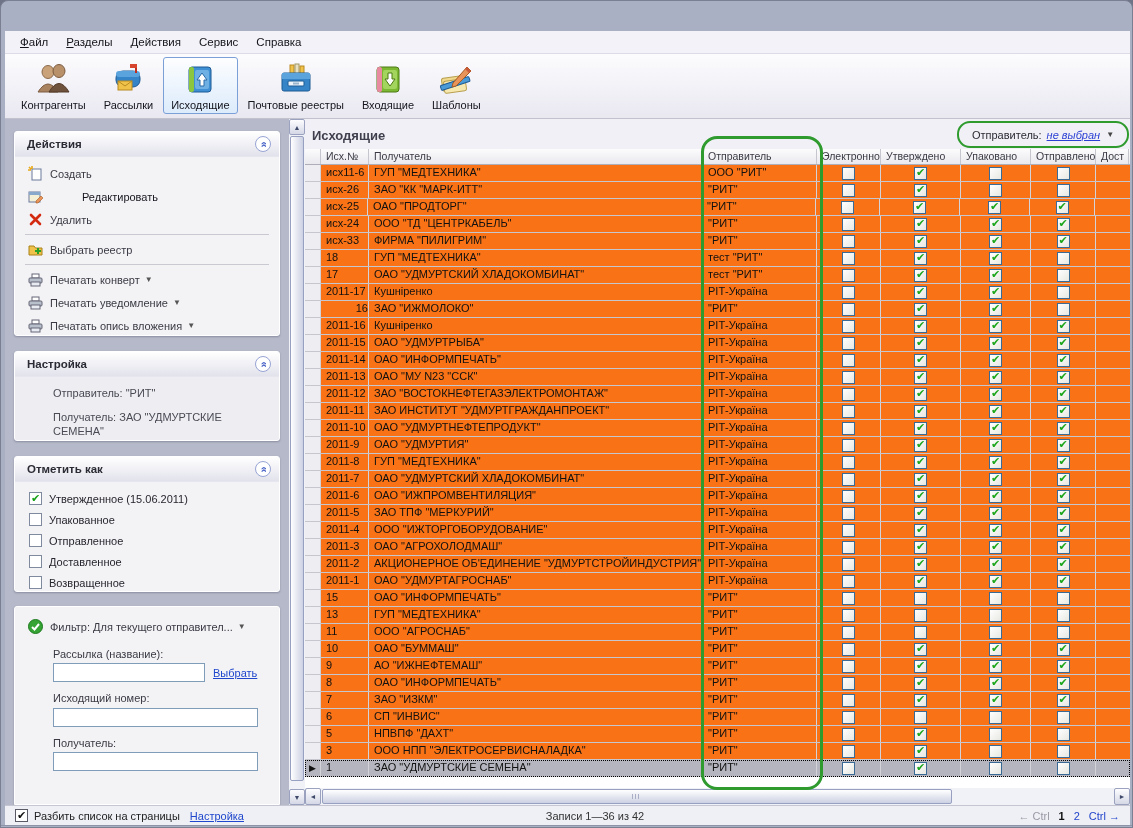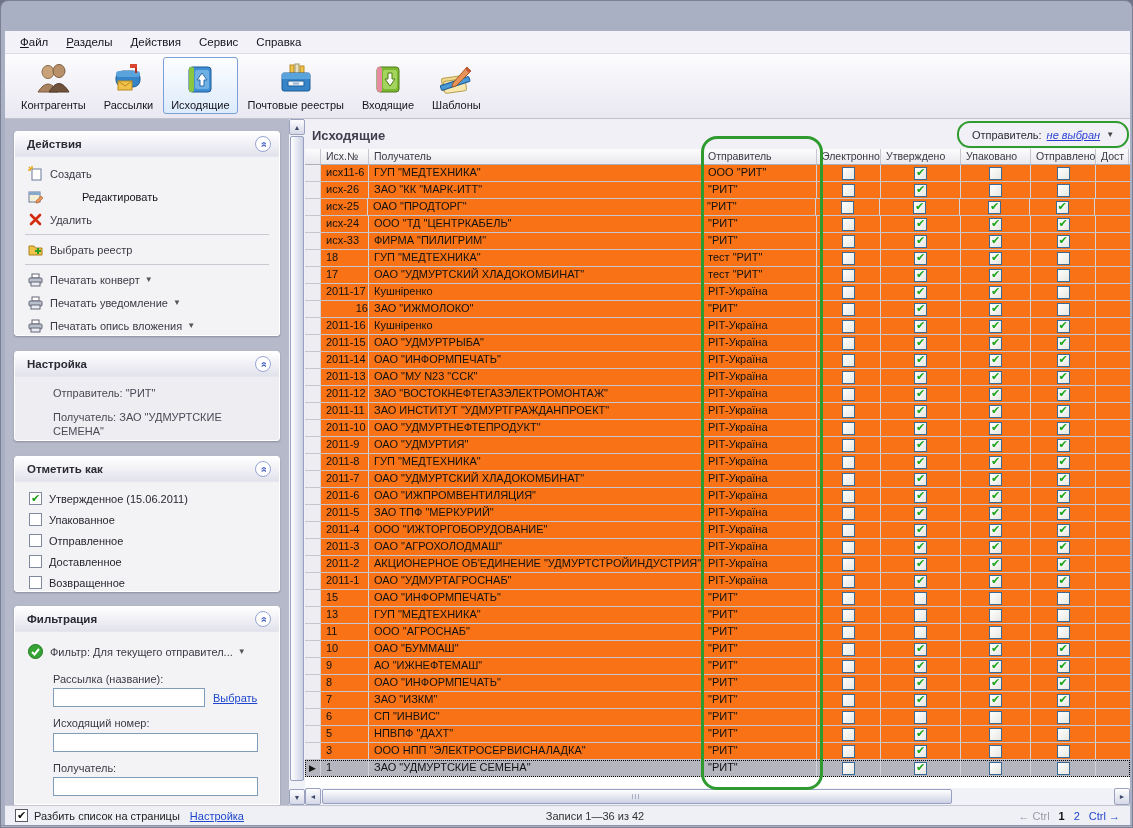--- a/index.html
+++ b/index.html
@@ -312,26 +312,20 @@
             <span>Доставленное</span>
           </div>
         <div class="mark-row">
             <span class="scb"></span>
             <span>Возвращенное</span>
           </div>
       </div>
     </div>
 
     <div class="panel" style="top:487px;height:199px;border-radius:3px 3px 0 0;">
-      <div class="panel-h">
-        <span class="t">Фильтрация</span>
-        <span class="chev">
-            <span class="c">»</span>
-          </span>
-      </div>
       <div class="act" style="margin-top:8px;font-size:11px;">
         <span class="ic">
           <svg width="15" height="15" viewBox="0 0 15 15">
               <circle cx="7.5" cy="7.5" r="7" fill="#35a435" stroke="#1d7a1d"></circle>
               <path d="M4 8 L6.5 10.5 L11 5" stroke="#fff" stroke-width="2" fill="none"></path>
             </svg>
         </span>
           <span>Фильтр: Для текущего отправител...</span>
           <span class="caret">▼</span>
       </div>

